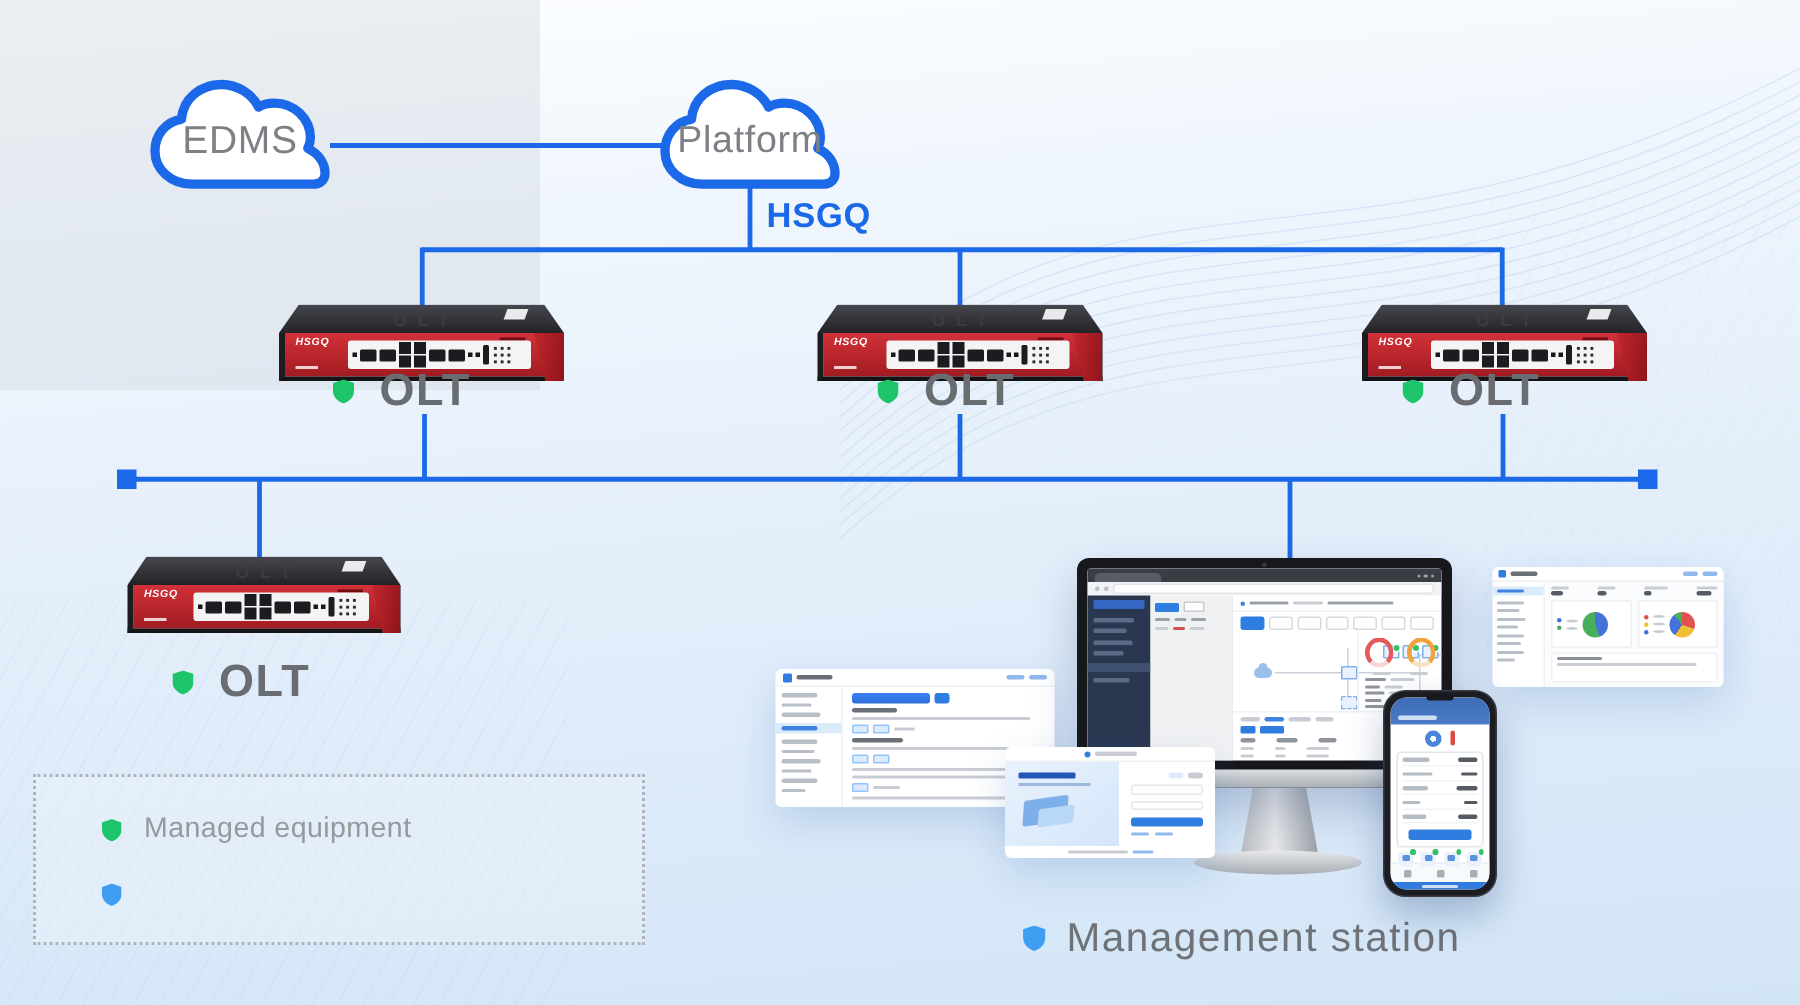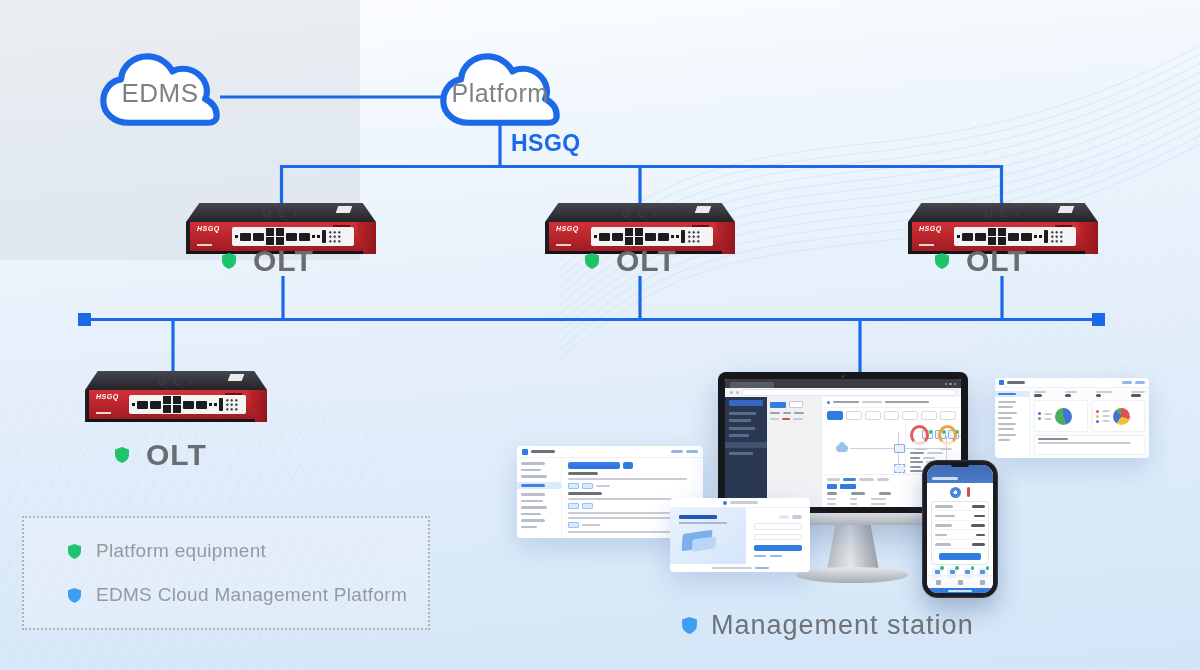--- a/index.html
+++ b/index.html
@@ -397,27 +397,26 @@
     <path d="M7 0 L14 2.4 V7.5 C14 11.6 11.2 14.5 7 16 C2.8 14.5 0 11.6 0 7.5 V2.4 Z" fill="#1ec46a"></path>
   </svg>
   <span class="node-text">OLT</span>
 </div>
 
 <div class="legend">
   <div class="legend-row">
     <svg class="shield" width="13" height="15" viewBox="0 0 14 16">
       <path d="M7 0 L14 2.4 V7.5 C14 11.6 11.2 14.5 7 16 C2.8 14.5 0 11.6 0 7.5 V2.4 Z" fill="#1ec46a"></path>
     </svg>
-    <span class="legend-text">Platform equipment</span>
+    <span class="legend-text">Managed equipment</span>
   </div>
   <div class="legend-row">
     <svg class="shield" width="13" height="15" viewBox="0 0 14 16">
       <path d="M7 0 L14 2.4 V7.5 C14 11.6 11.2 14.5 7 16 C2.8 14.5 0 11.6 0 7.5 V2.4 Z" fill="#3f9df2"></path>
     </svg>
-    <span class="legend-text">EDMS Cloud Management Platform</span>
   </div>
 </div>
 
 <div class="win docs">
   <div class="dc-top">
     <i class="dc-logo"></i>
     <i class="bar" style="width:24px;height:3px;background:#6b7077;"></i>
     <i class="bar" style="margin-left:auto;width:12px;height:3px;background:#8fb8ec;"></i>
     <i class="bar" style="width:12px;height:3px;background:#8fb8ec;"></i>
   </div>

